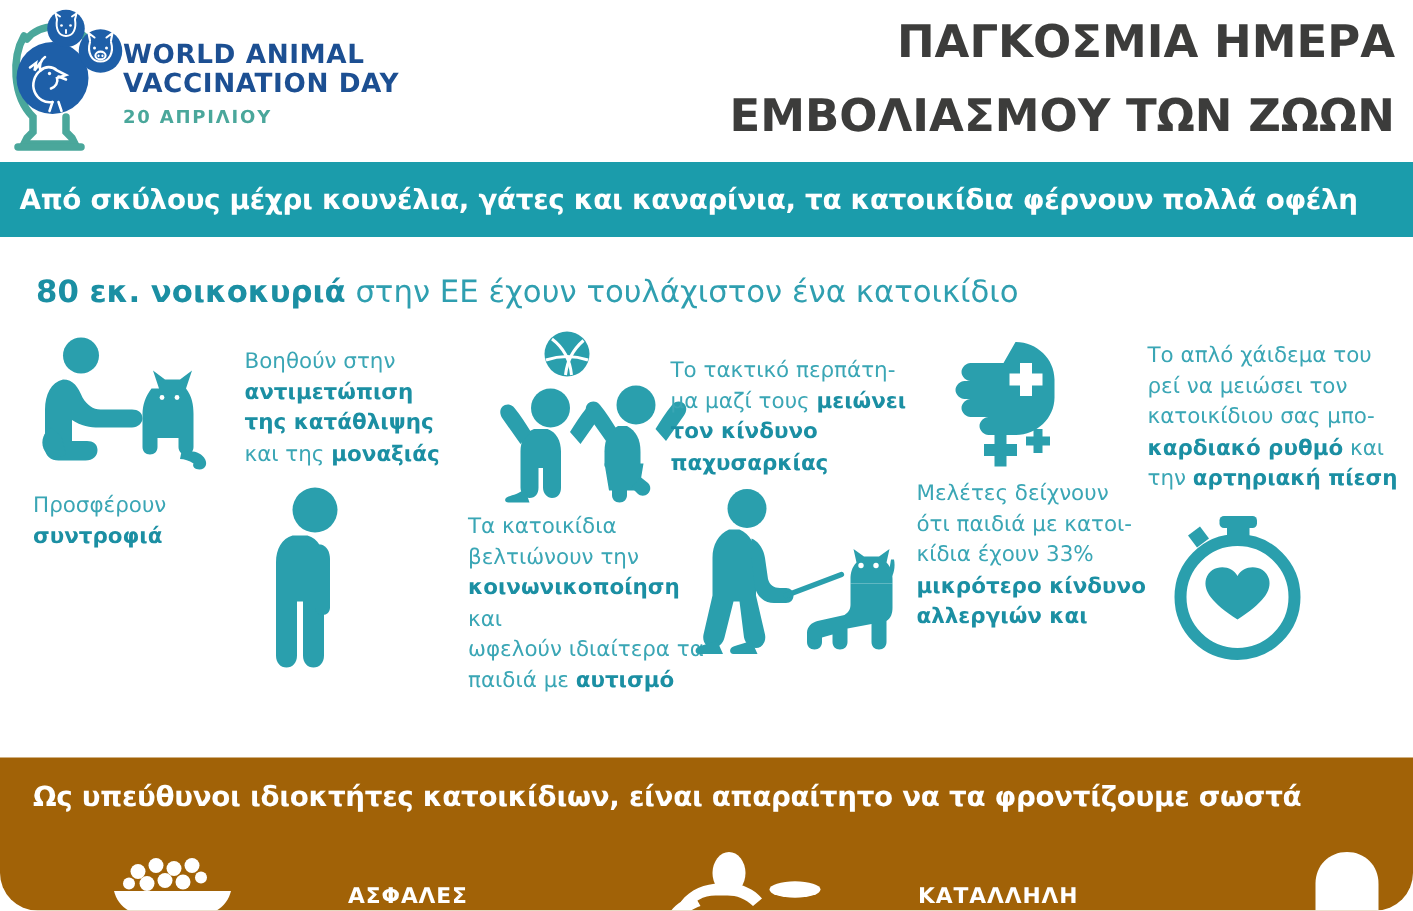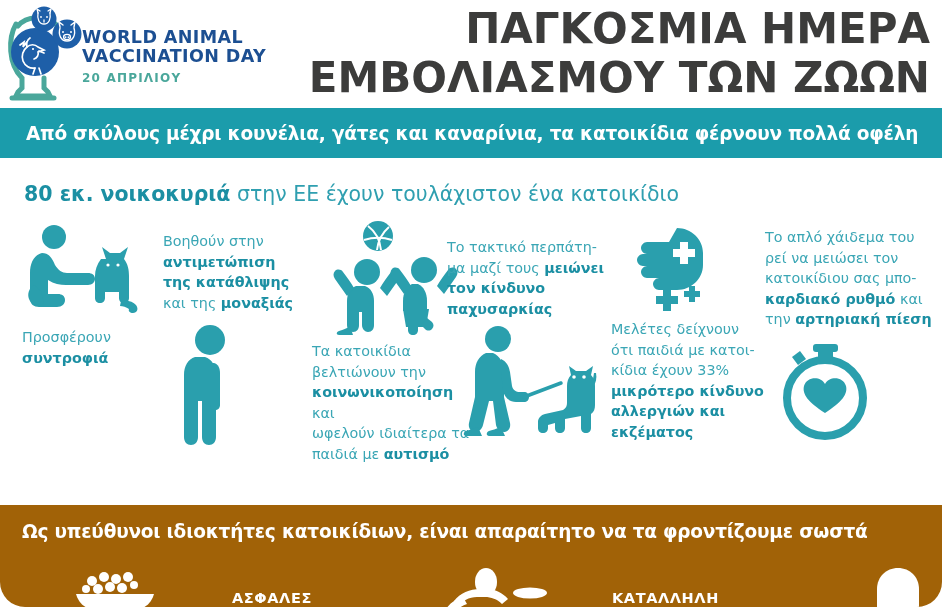--- a/index.html
+++ b/index.html
@@ -64,39 +64,39 @@
     white-space: nowrap;
   }
 
   .main-title {
     position: absolute;
     right: 12px; top: 4px;
     width: 630px;
     text-align: right;
     font-family: "DejaVu Sans", "Liberation Sans", sans-serif;
     font-weight: bold;
-    font-size: 42px;
+    font-size: 30px;
     line-height: 49px;
     color: #3c3c3b;
     letter-spacing: 0px;
   }
   .main-title .t-line { display: block; white-space: nowrap; }
 
   
   .banner-teal {
     position: absolute;
     left: 0; top: 108px;
     width: 942px;
     height: 50px;
     background: #1b9cab;
     display: flex;
     align-items: center;
   }
   .banner-teal .banner-text {
-    margin-left: 26px;
+    margin-left: 13px;
     color: #ffffff;
     font-family: "DejaVu Sans", "Liberation Sans", sans-serif;
     font-weight: bold;
     font-size: 18.5px;
     letter-spacing: -0.2px;
     white-space: nowrap;
   }
 
   
   .subhead {
@@ -340,21 +340,20 @@
             <path d="M64 66 l6 0 0 5 5 0 0 6 -5 0 0 5 -6 0 0 -5 -5 0 0 -6 5 0 z"></path>
           </g>
         </svg>
       </div>
       <div class="cap" style="margin-top:4px;">
         <div><span>Μελέτες δείχνουν</span></div>
         <div><span>ότι παιδιά με κατοι-</span></div>
         <div><span>κίδια έχουν 33%</span></div>
         <div><b>μικρότερο κίνδυνο</b></div>
         <div><b>αλλεργιών και</b></div>
-        <div><b>εκζέματος</b></div>
       </div>
     </div>
 
     <div class="blk" style="left:765px; top:12px; width:170px;">
       <div class="cap">
         <div><span>Το απλό χάιδεμα του</span></div>
         <div><span>ρεί να μειώσει τον</span></div>
         <div><span>κατοικίδιου σας μπο-</span></div>
         <div><b>καρδιακό ρυθμό</b><span> και</span></div>
         <div><span>την </span><b>αρτηριακή πίεση</b></div>

